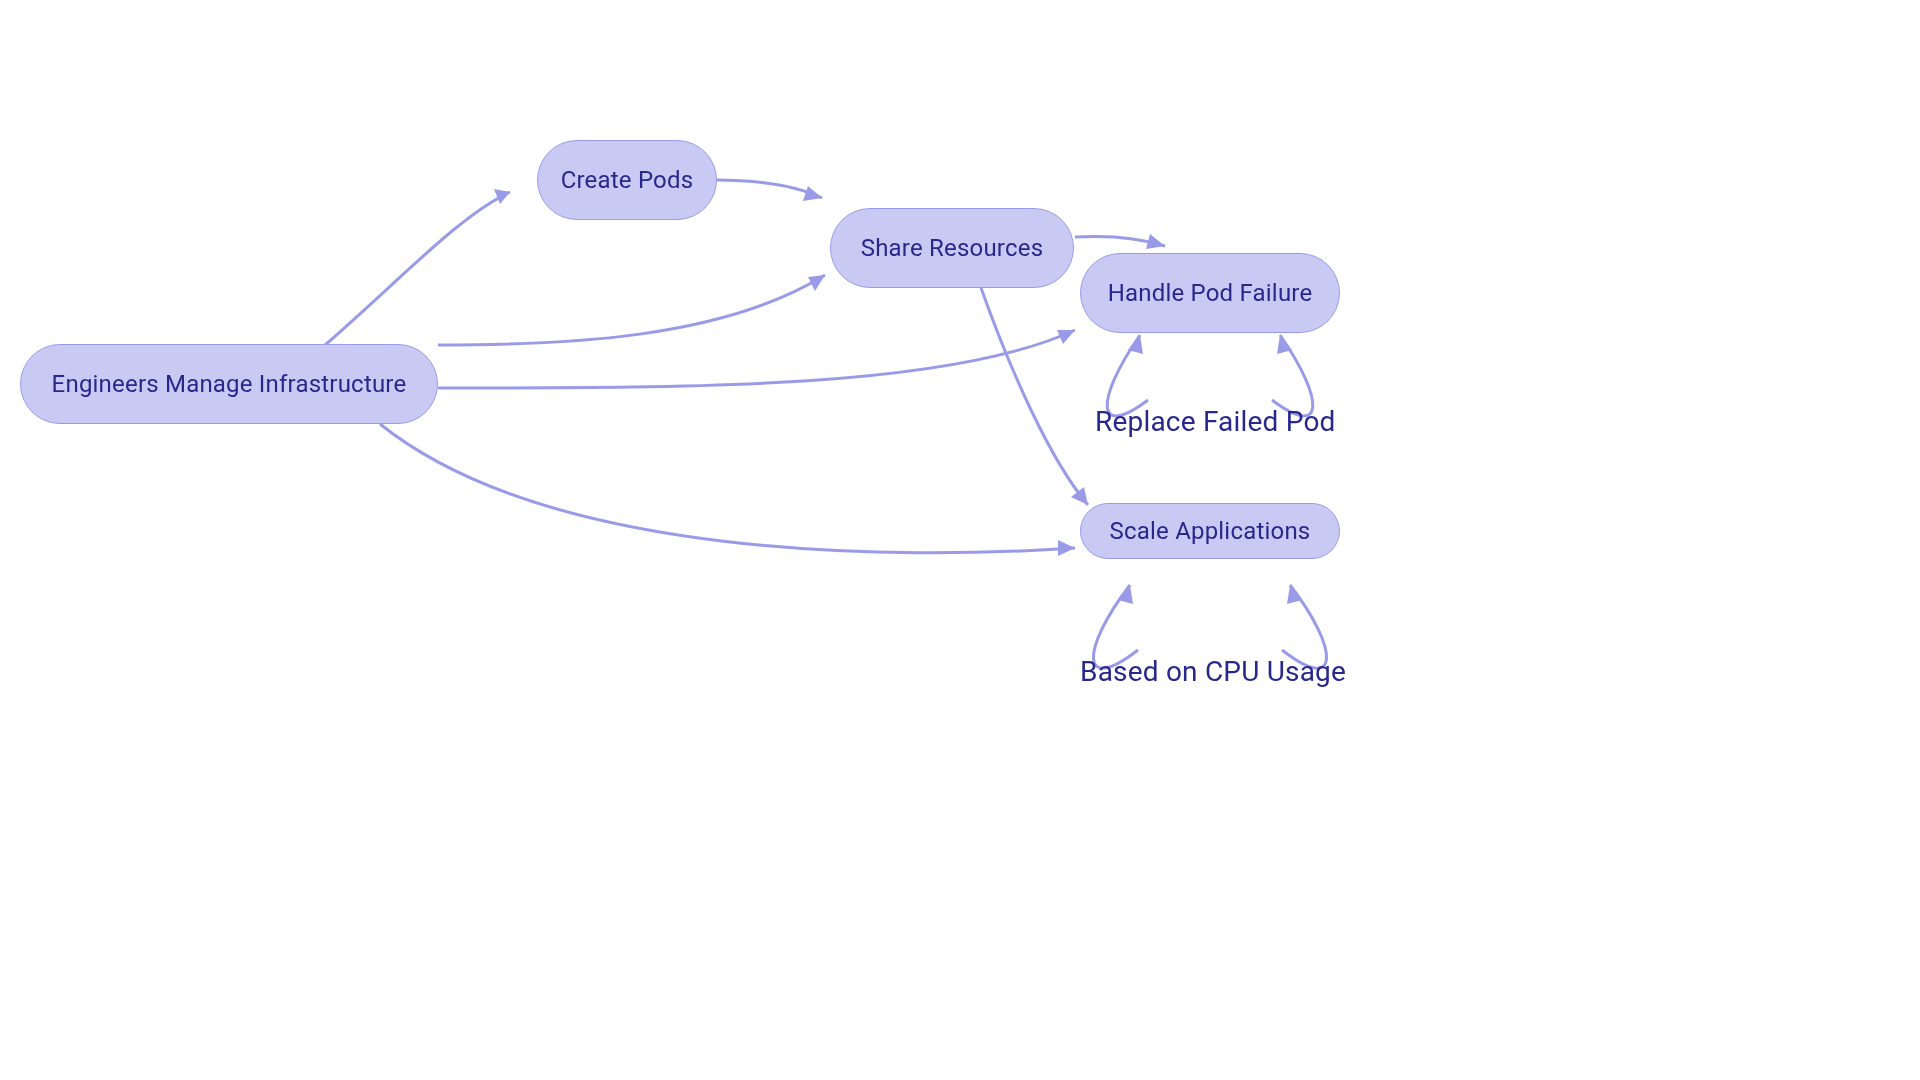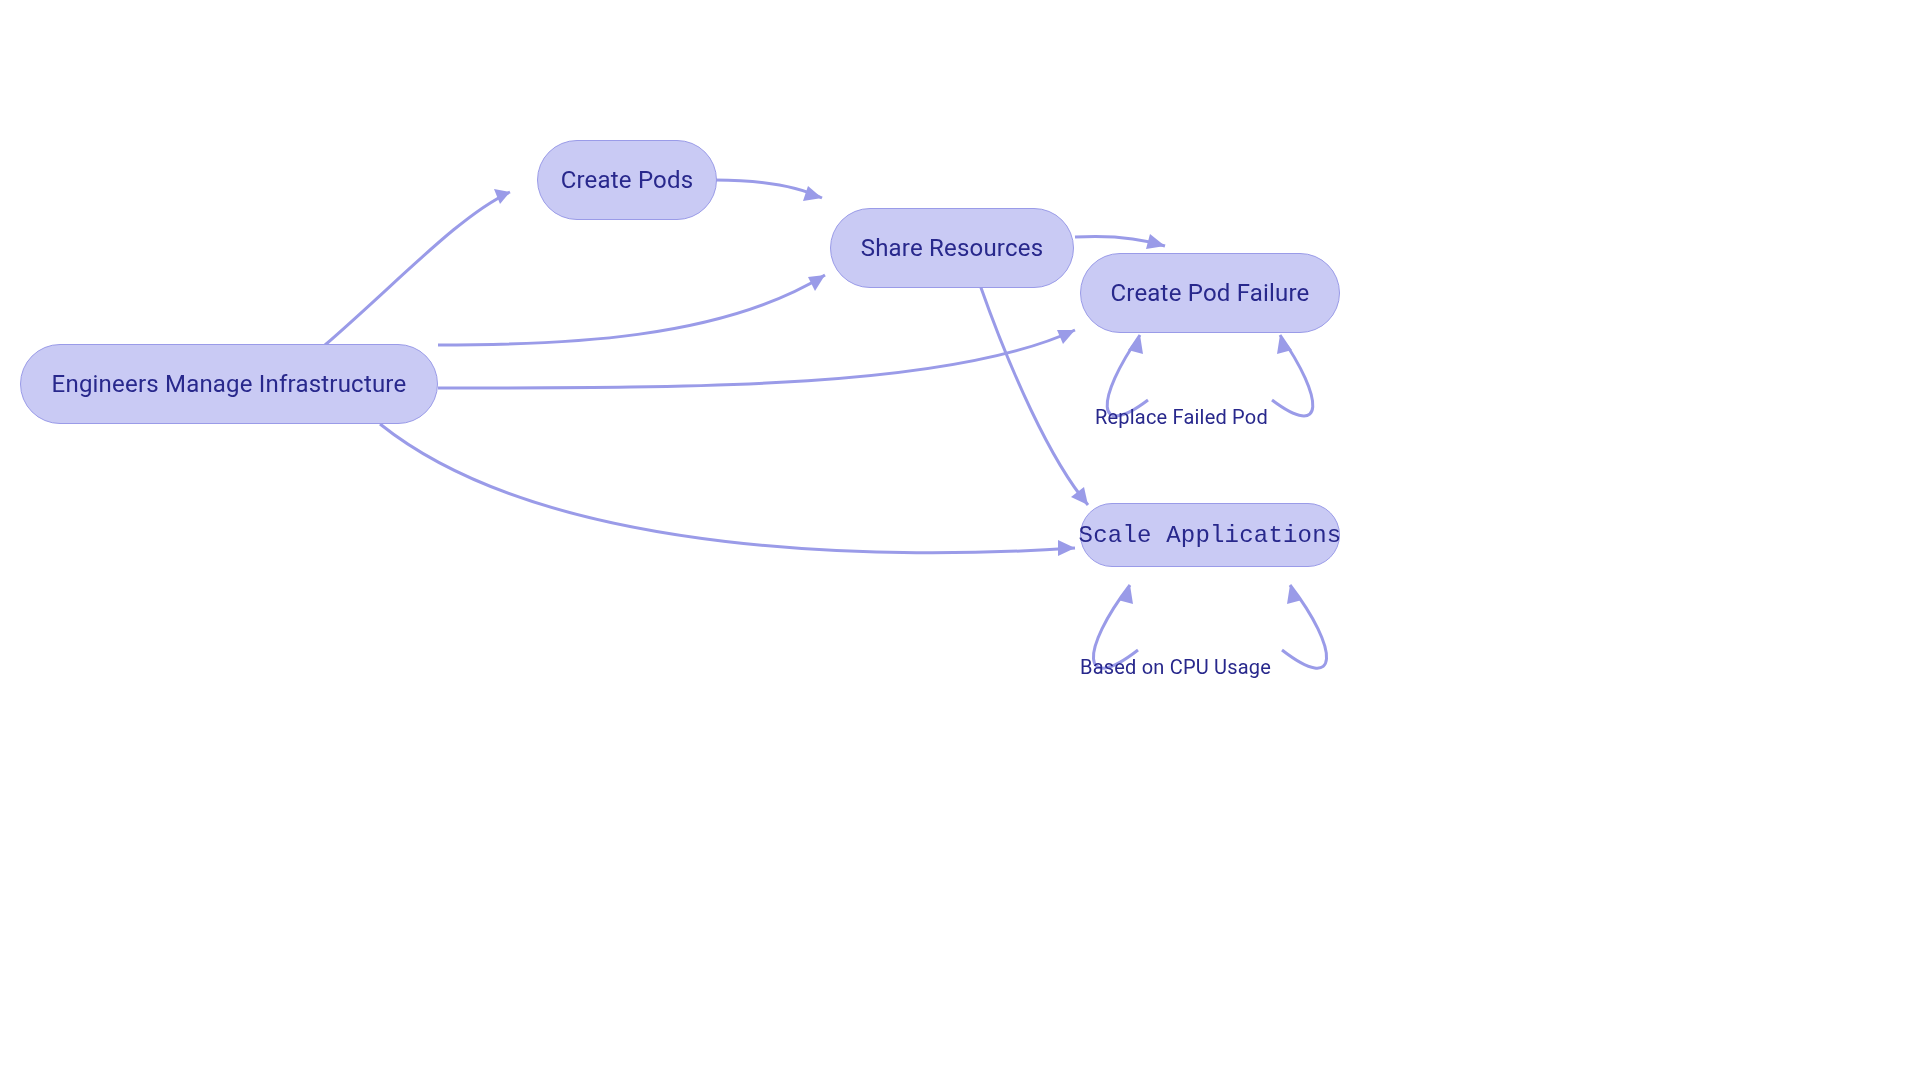--- a/index.html
+++ b/index.html
@@ -37,21 +37,21 @@
     align-items: center;
     justify-content: center;
     box-sizing: border-box;
     padding: 14px 36px;
     white-space: nowrap;
     letter-spacing: 0.2px;
   }
   .edge-label {
     position: absolute;
     color: #28288c;
-    font-size: 20px;
+    font-size: 28px;
     font-weight: 400;
     white-space: nowrap;
     letter-spacing: 0.2px;
   }
   .edge-path {
     fill: none;
     stroke: #9a9be8;
     stroke-width: 3;
   }
   .arrow {
@@ -104,24 +104,24 @@
 
   <div class="node" style="left:537px; top:140px; width:180px; height:80px;">
     <span>Create Pods</span>
   </div>
 
   <div class="node" style="left:830px; top:201px; width:244px; height:80px;margin-top:7px;">
     <span>Share Resources</span>
   </div>
 
   <div class="node" style="left:1080px; top:253px; width:260px; height:80px;">
-    <span>Create Pod Failure</span>
+    <span>Handle Pod Failure</span>
   </div>
 
-  <div class="node" style="left:1080px; top:503px; width:260px; height:64px;font-family:Liberation Mono, monospace;">
+  <div class="node" style="left:1080px; top:503px; width:260px; height:56px;">
     <span>Scale Applications</span>
   </div>
 
   <div class="edge-label" style="left:1095px; top:405px;">Replace Failed Pod</div>
 
   <div class="edge-label" style="left:1080px; top:655px;text-align:center;">Based on CPU Usage</div>
 
 </div>
 
 </body></html>

